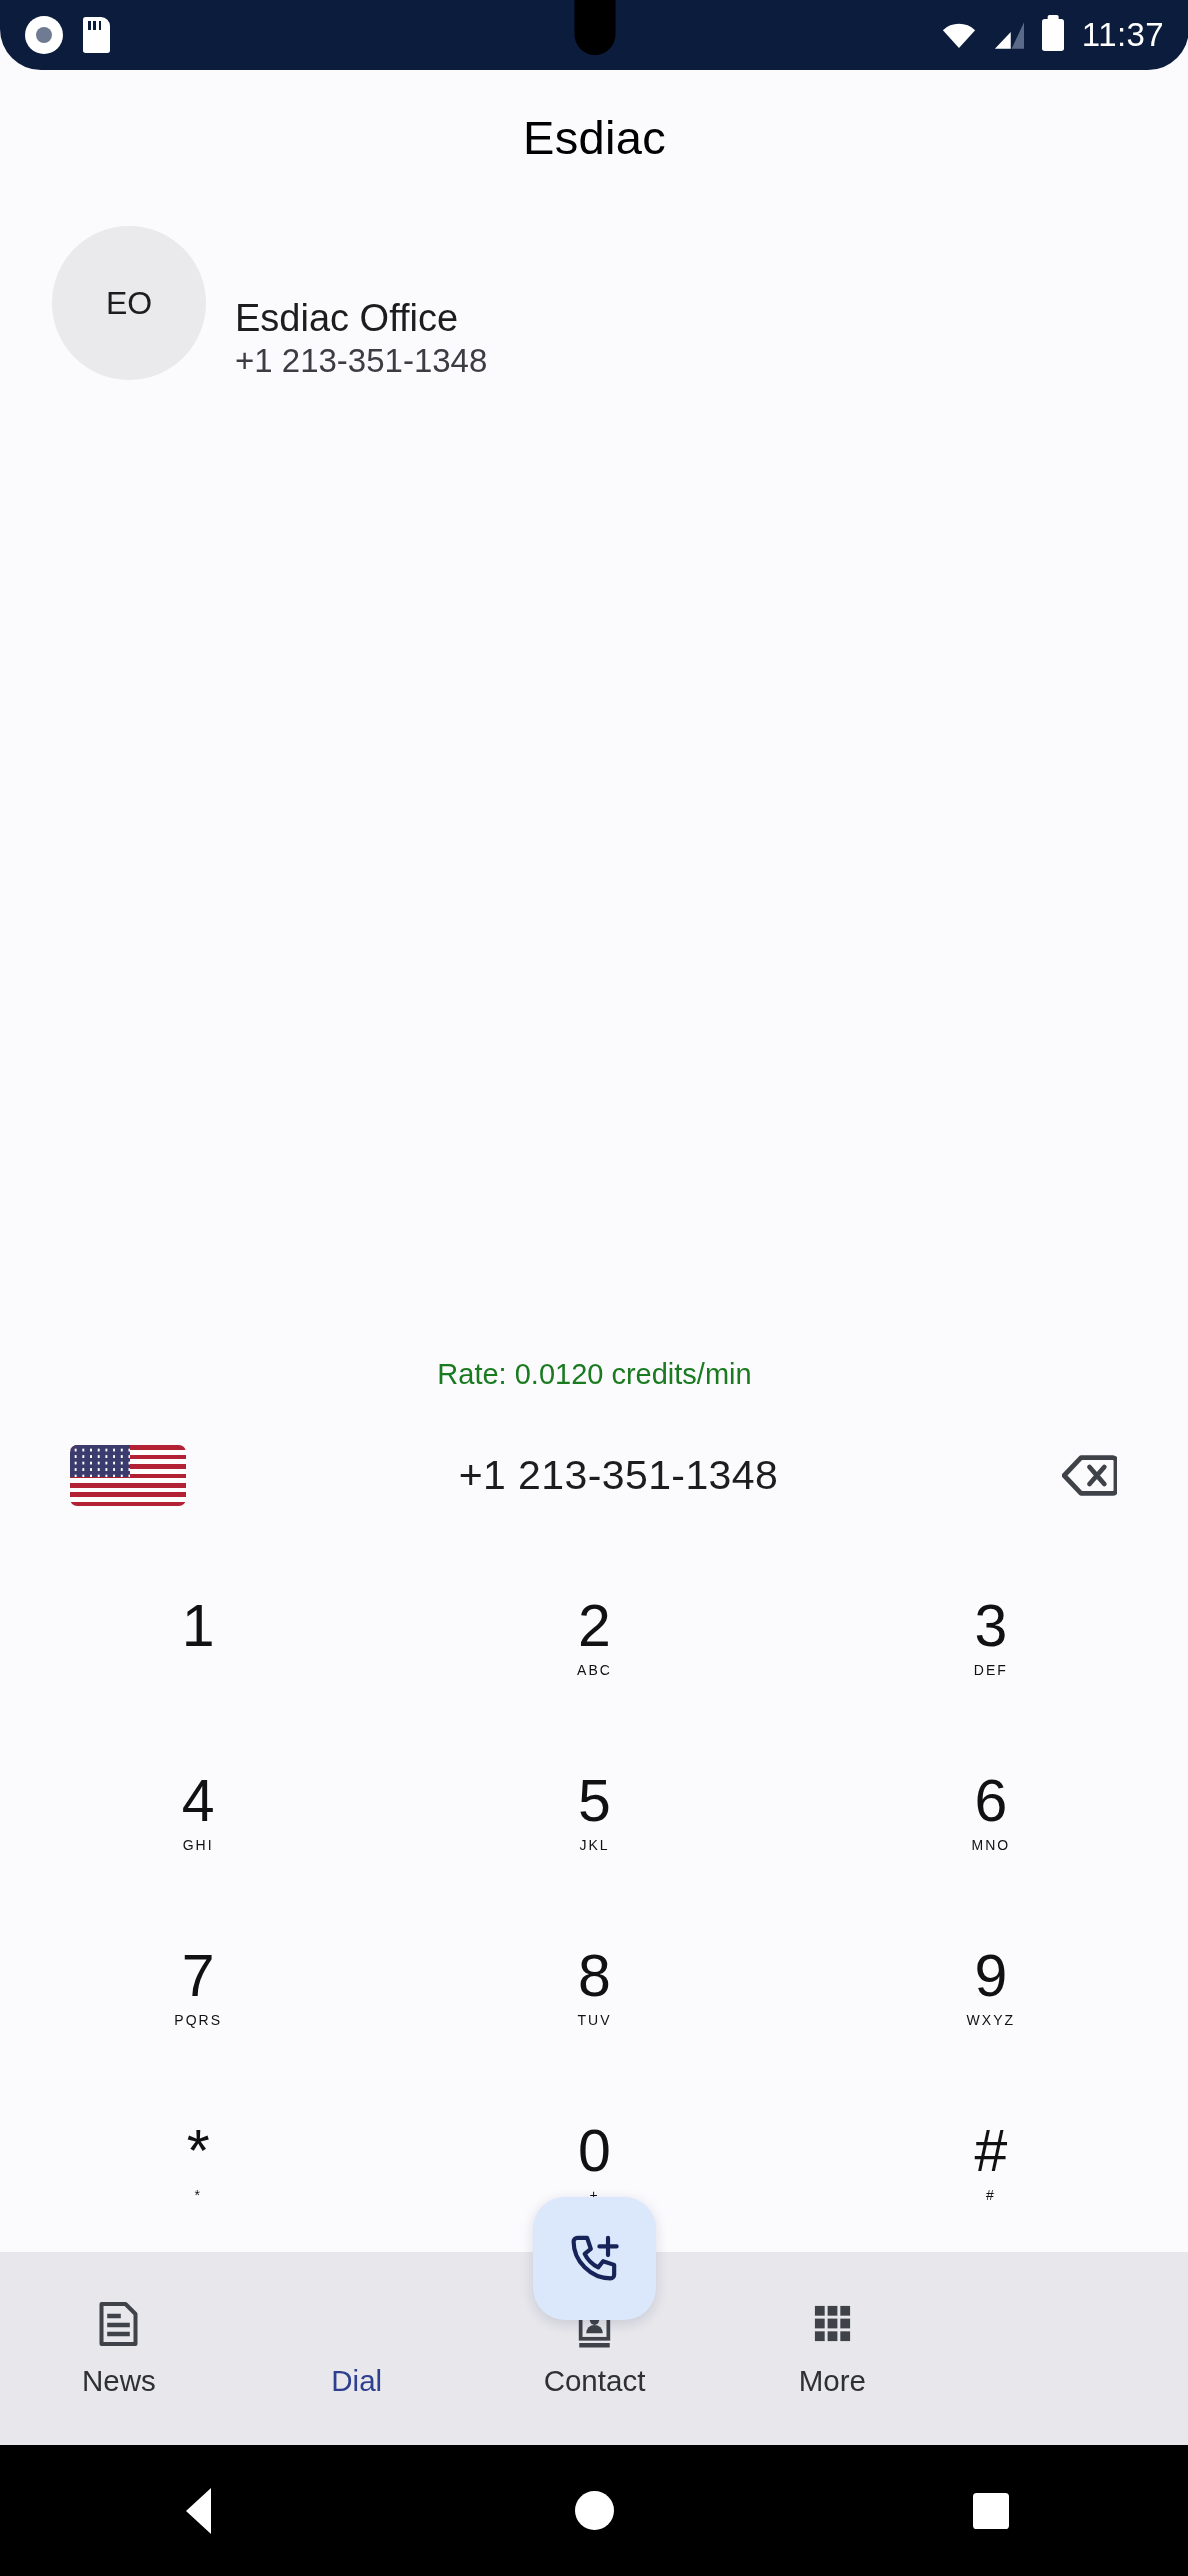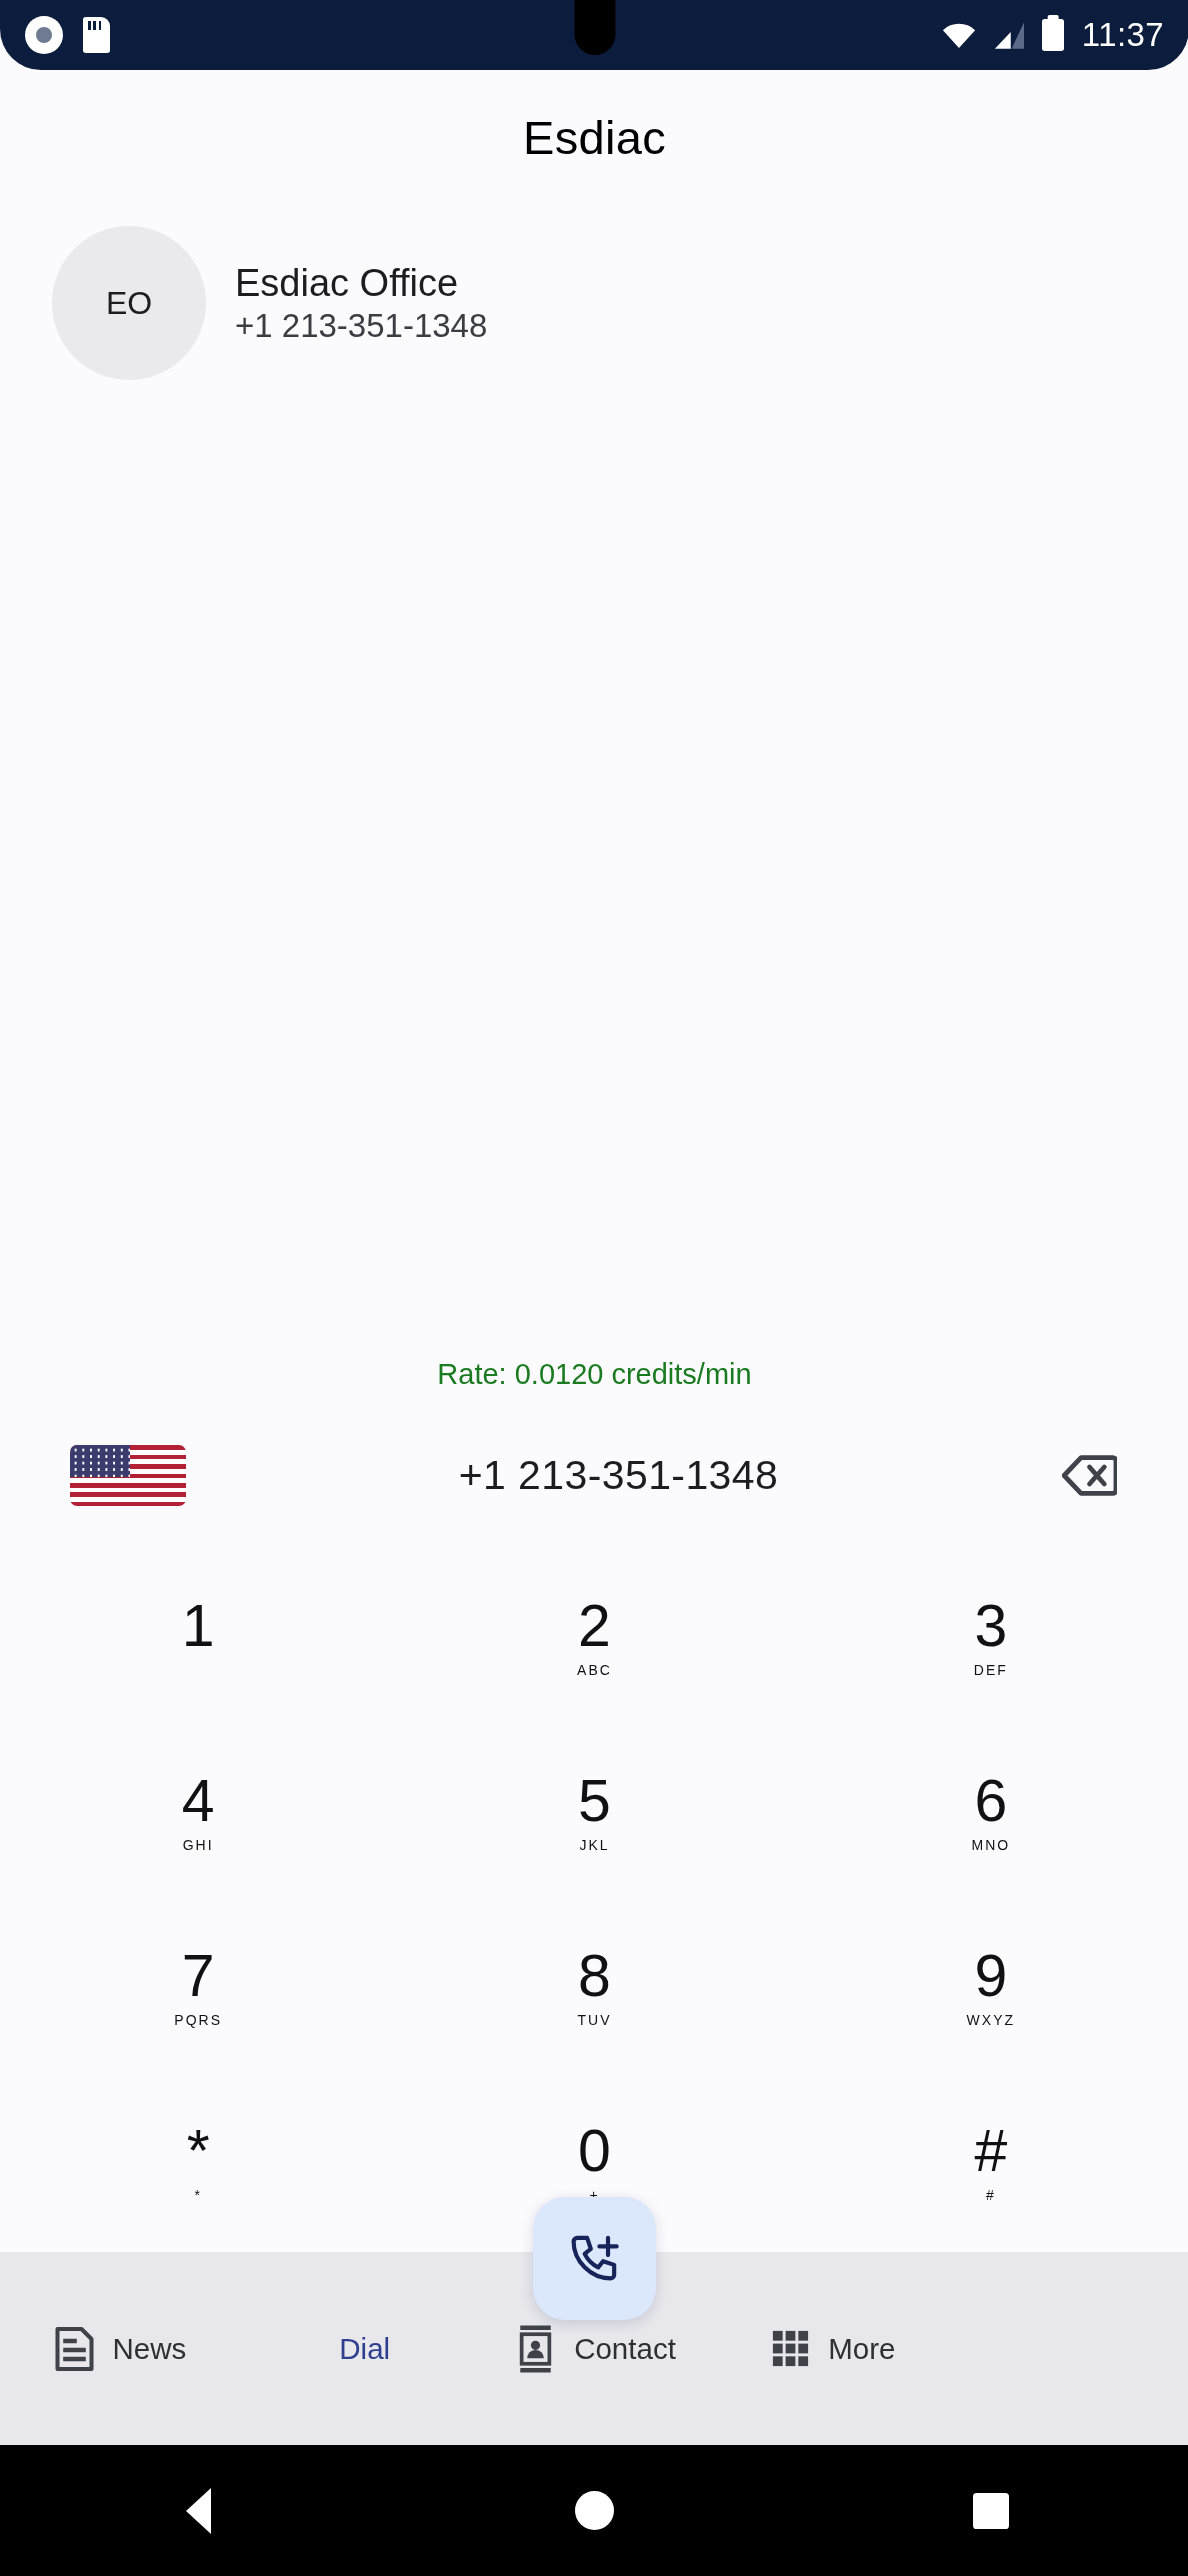--- a/index.html
+++ b/index.html
@@ -54,21 +54,21 @@
   .clock { color:#fff; font-size:33px; letter-spacing:0.4px; }
 
   
   .app-title {
     text-align:center; font-size:47px; color:#000000;
     padding-top:40px; padding-bottom:0; letter-spacing:0.3px;
   }
 
   
   .contact-row {
-    display:flex; align-items:center; gap:29px;
+    display:flex; align-items:flex-end; gap:29px;
     padding:61px 0 0 52px;
   }
   .avatar {
     width:154px; height:154px; border-radius:50%;
     background:#eaeaec; flex:0 0 154px;
     display:flex; align-items:center; justify-content:center;
     font-size:32px; color:#1d1d1f;
   }
   .contact-text { display:flex; flex-direction:column; gap:2px; }
   .contact-name { font-size:38px; color:#1d1d1f; }
@@ -136,21 +136,21 @@
   }
 
   
   .bottom-nav {
     flex:0 0 193px; height:193px;
     background:#e7e7ec;
     display:grid; grid-template-columns:repeat(5,1fr);
     align-items:center;
   }
   .nav-item {
-    display:flex; flex-direction:row;
+    display:flex; flex-direction:column;
     align-items:center; justify-content:center; gap:16px;
     height:100%; cursor:pointer;
   }
   .nav-icon { height:48px; display:flex; align-items:center; justify-content:center; }
   .nav-label { font-size:29.5px; color:#2f3034; }
   .nav-item.active .nav-label { color:#2f3f8f; }
   .nav-item.dial-slot .nav-icon { visibility:hidden; }
 
   
   .sysnav {

